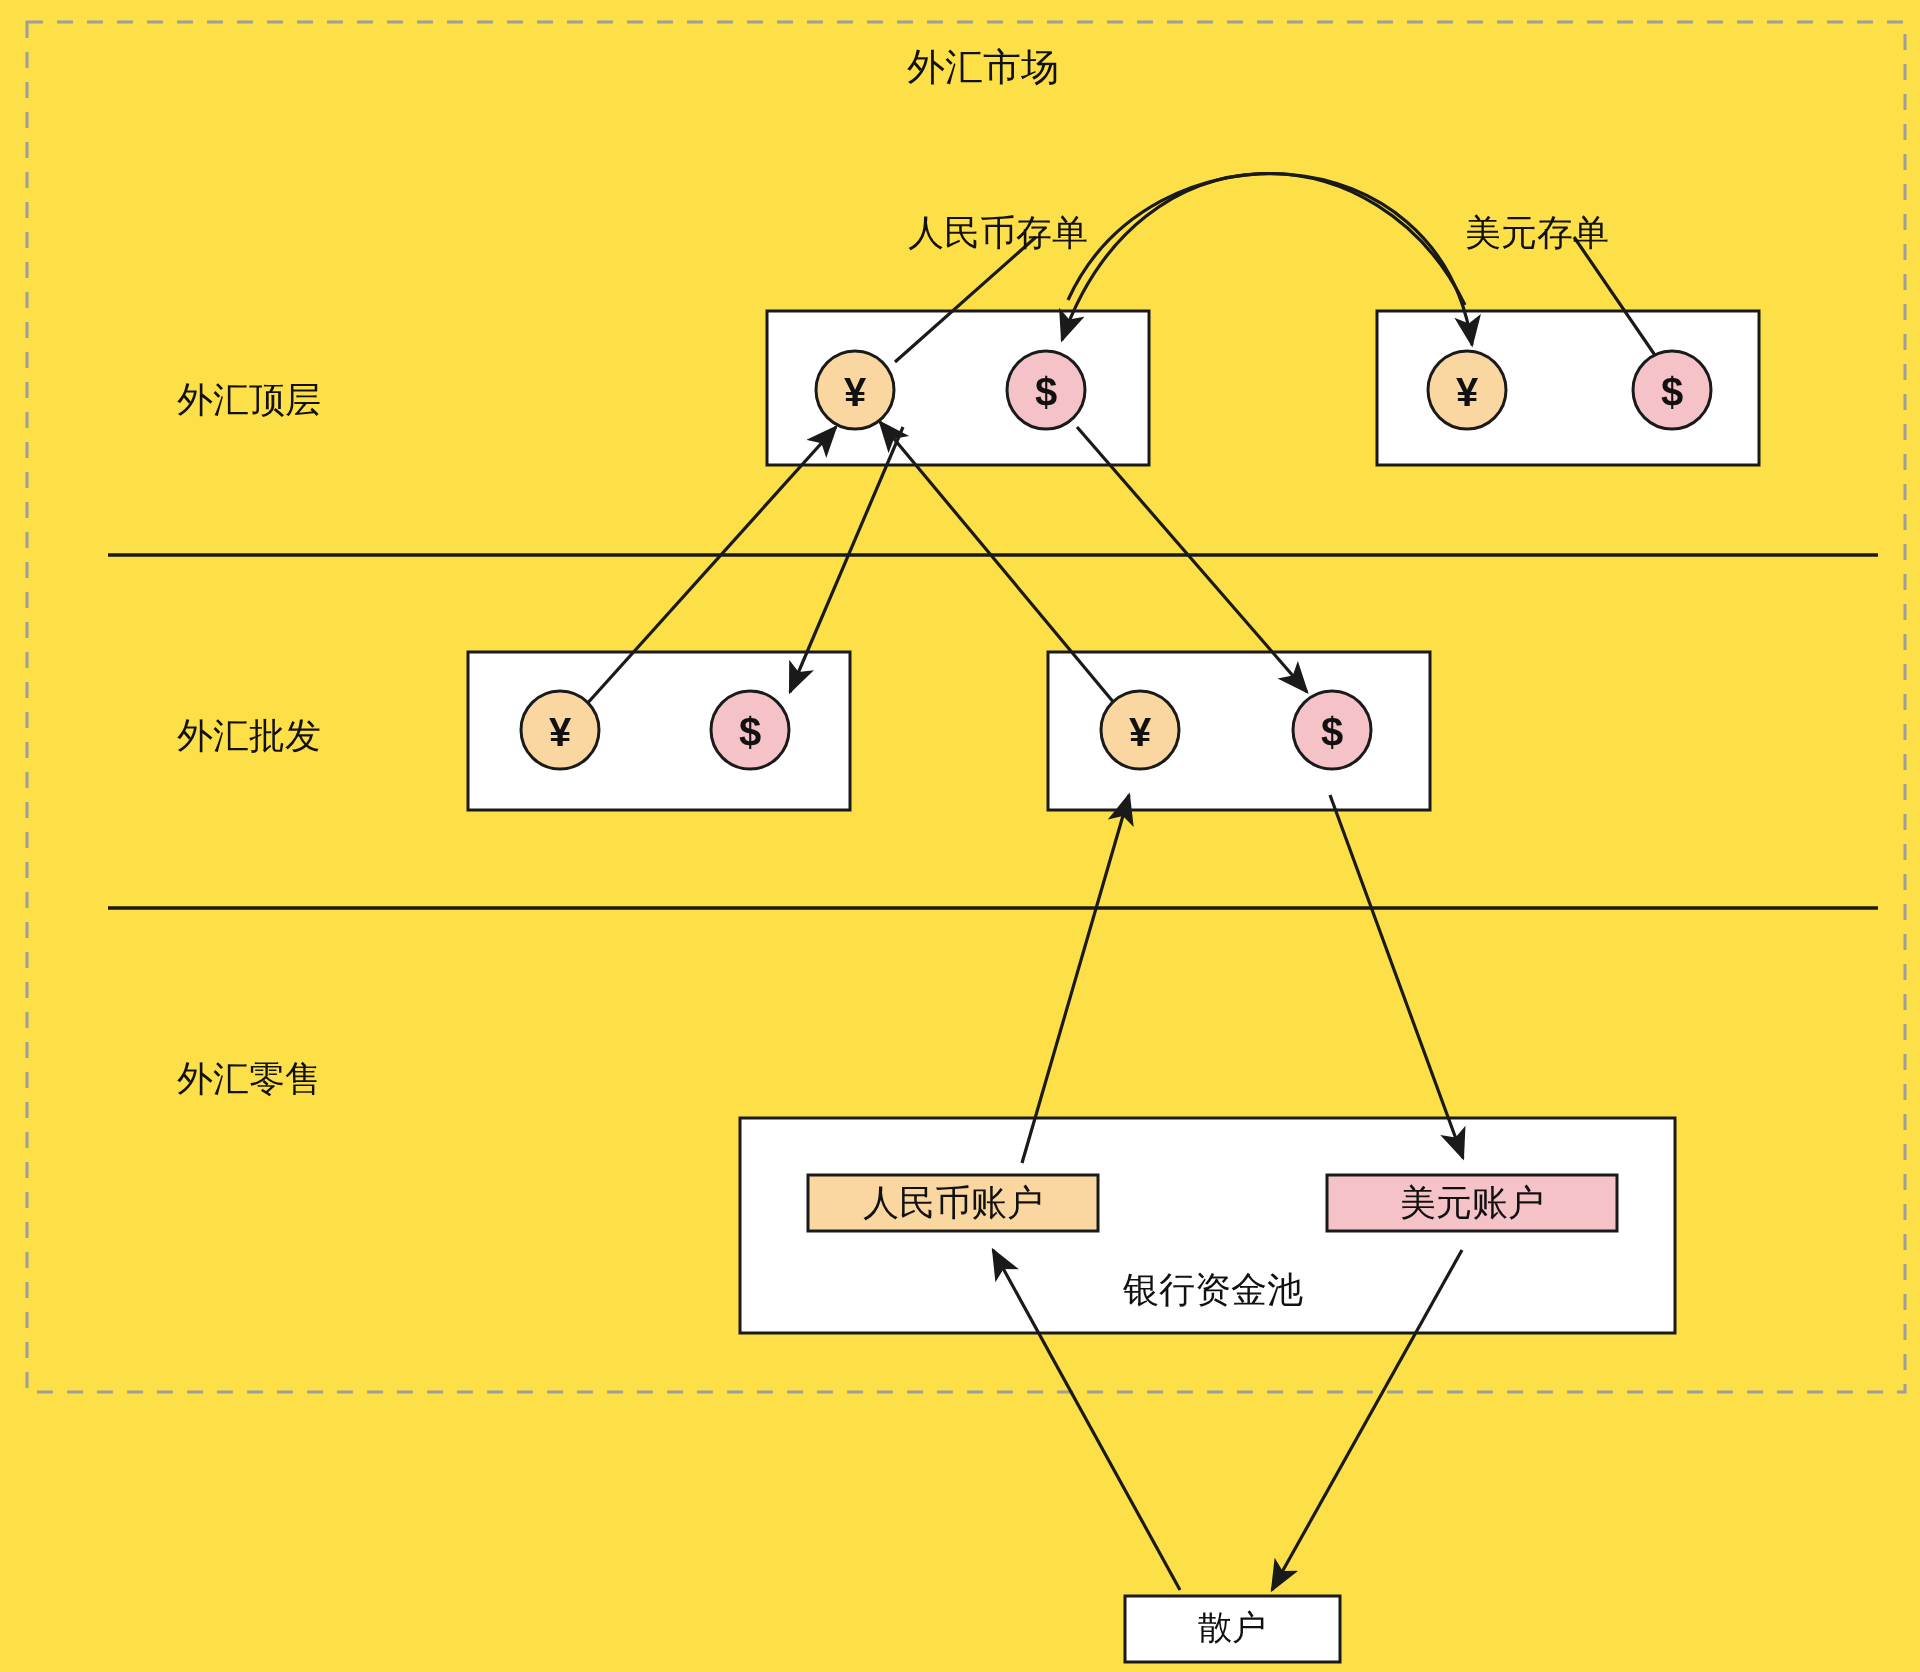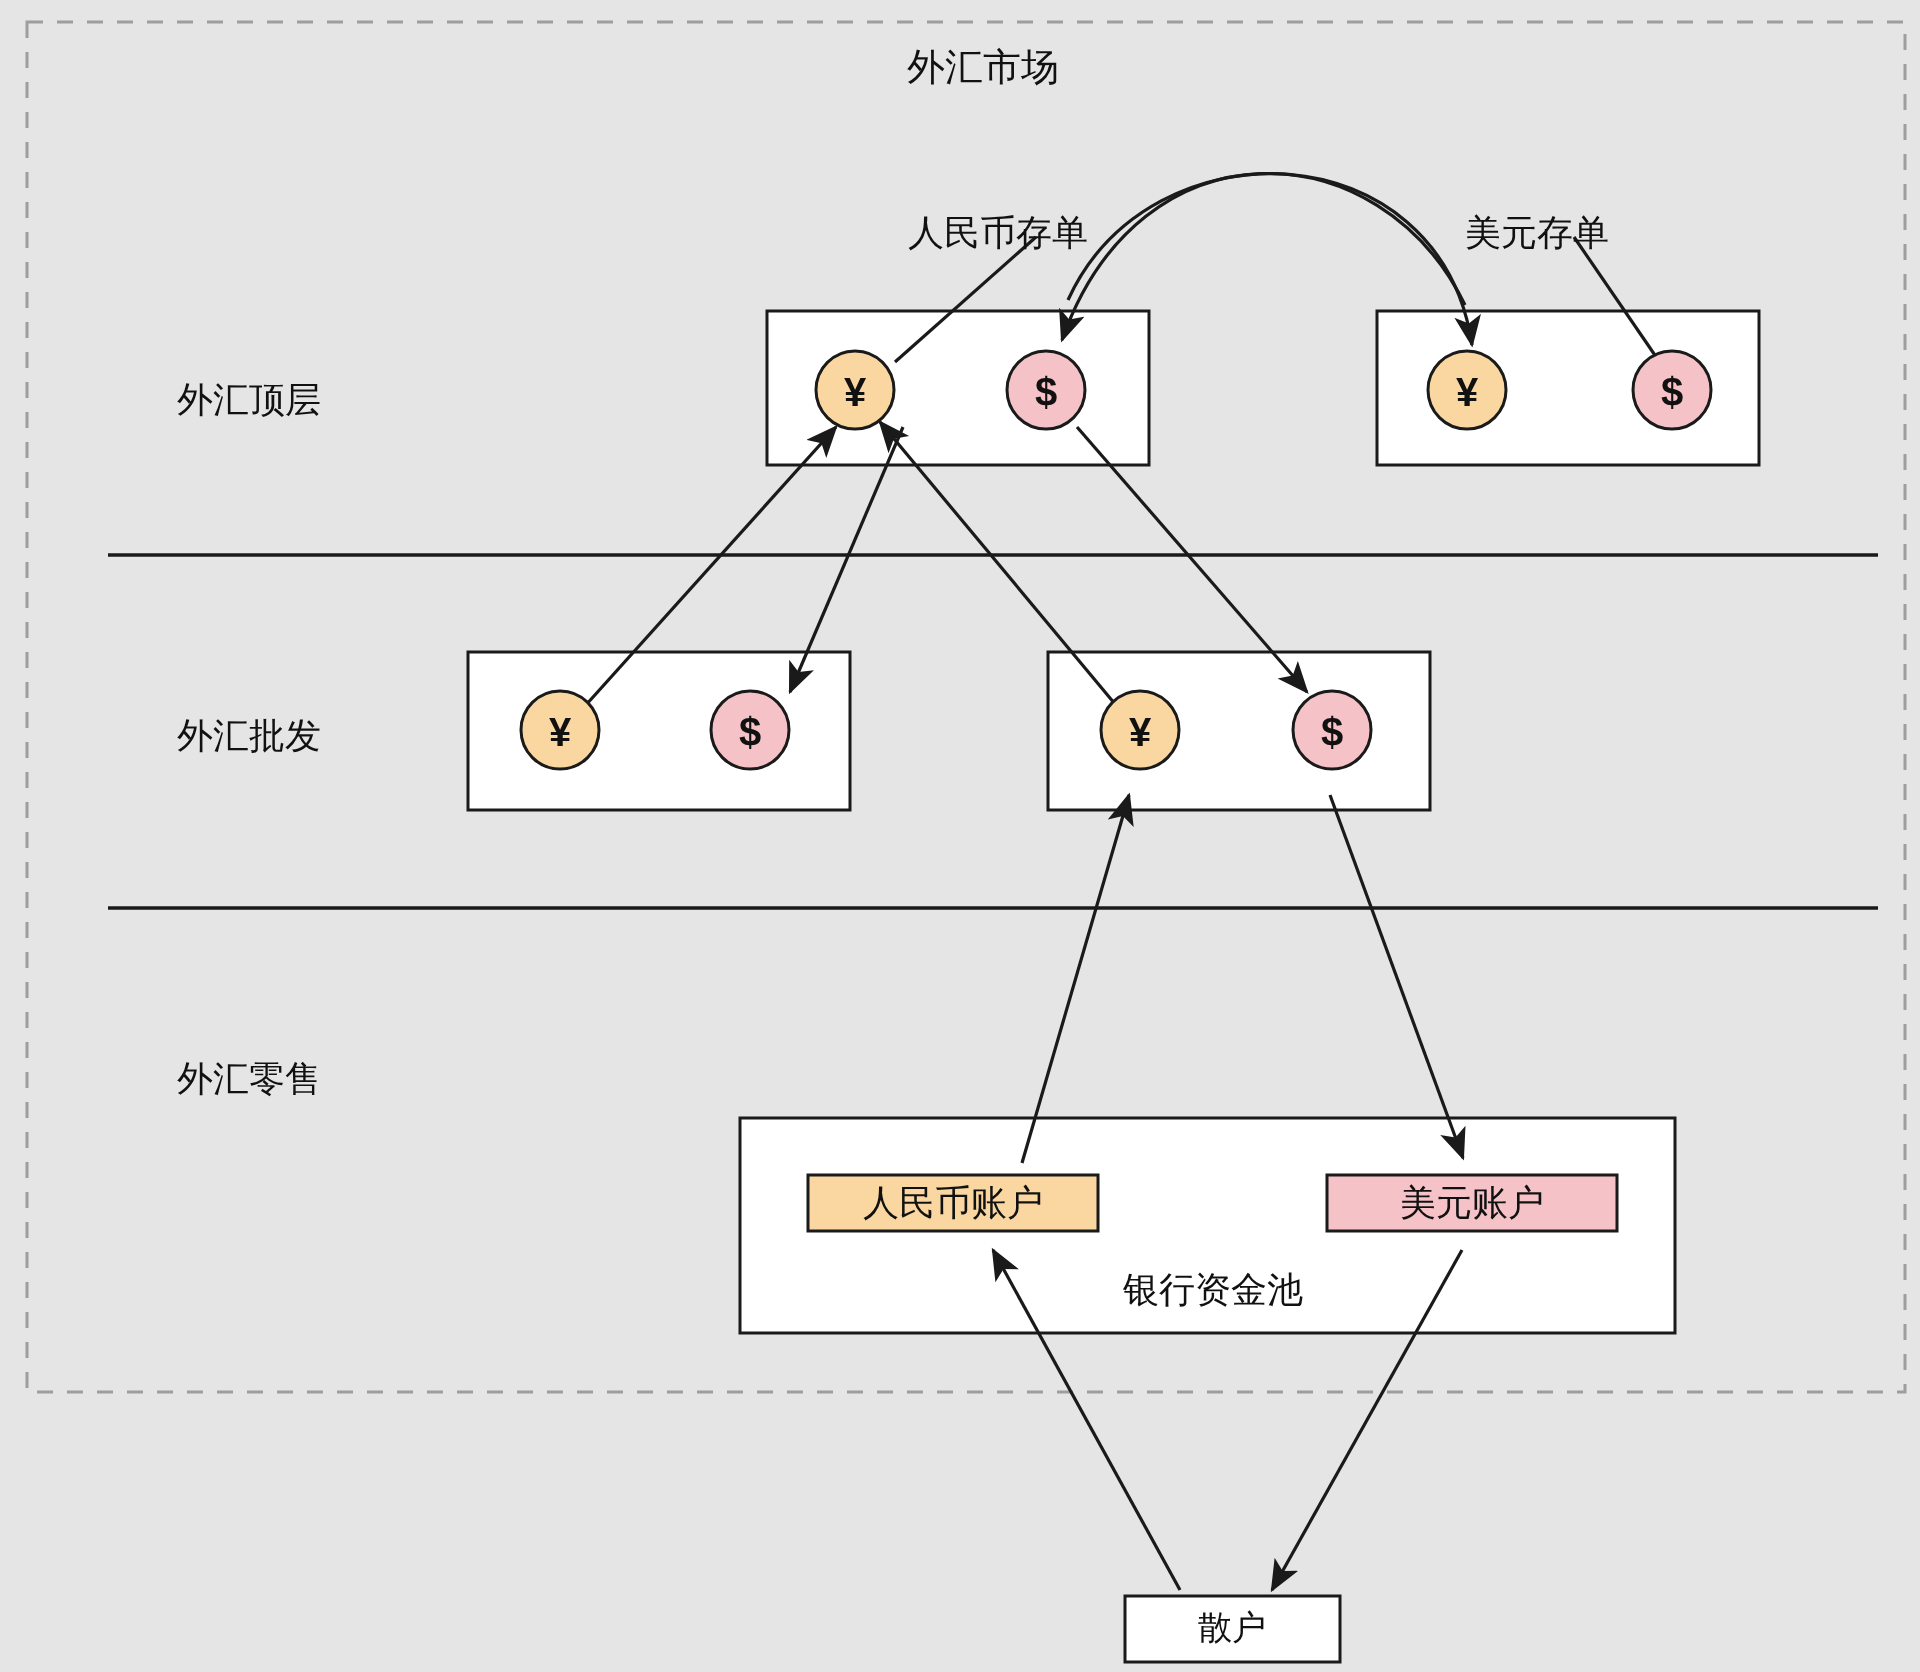--- a/index.html
+++ b/index.html
@@ -4,21 +4,21 @@
 <style>
   html, body {
     margin: 0;
     padding: 0;
     background: #ffffff;
   }
   #stage {
     position: relative;
     width: 1920px;
     height: 1672px;
-    background: #e5e5e5;
+    background: #fde047;
     font-family: "Liberation Sans", "DejaVu Sans", sans-serif;
     overflow: hidden;
   }
   svg.diagram {
     position: absolute;
     left: 0;
     top: 0;
     width: 1920px;
     height: 1672px;
   }

